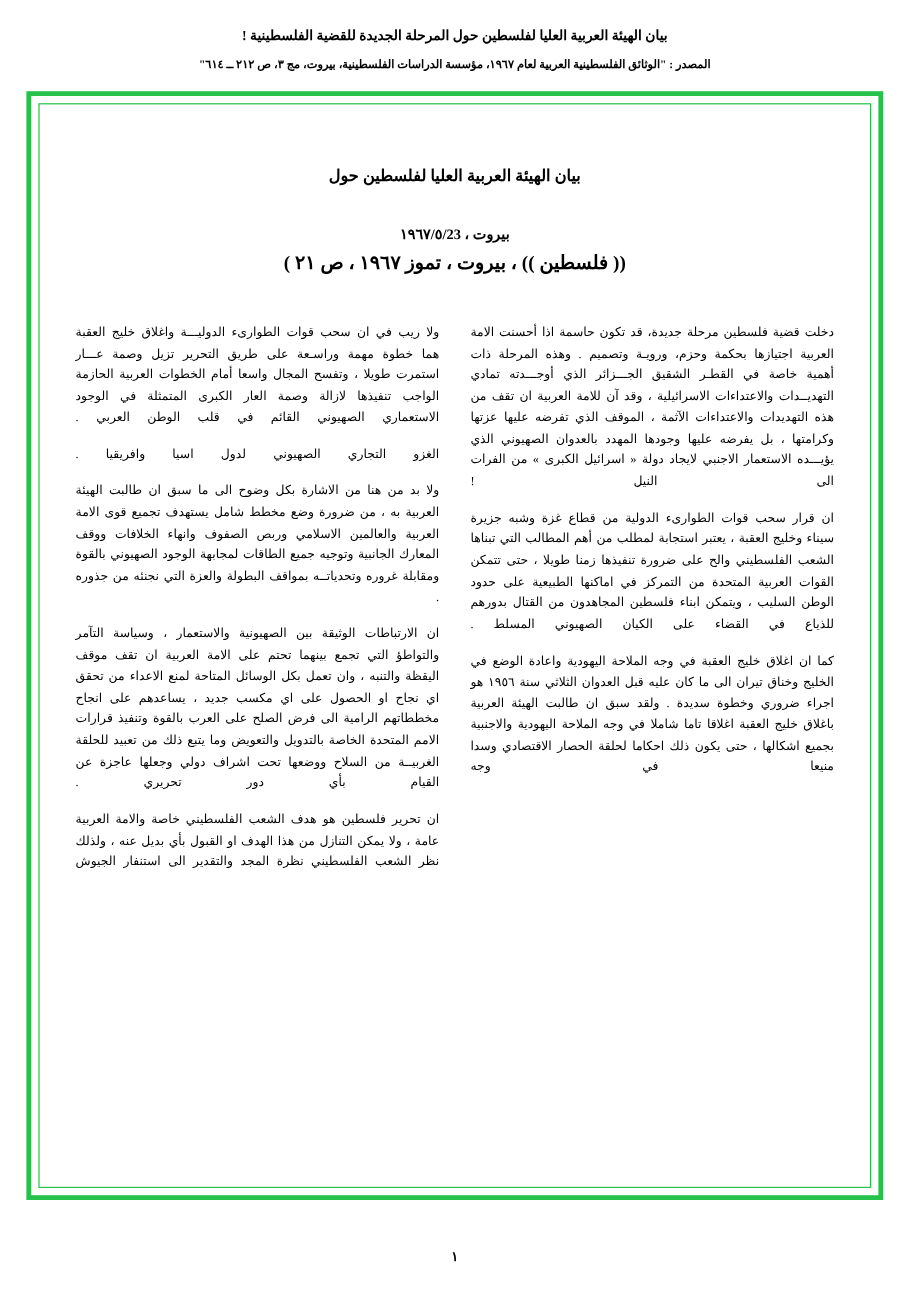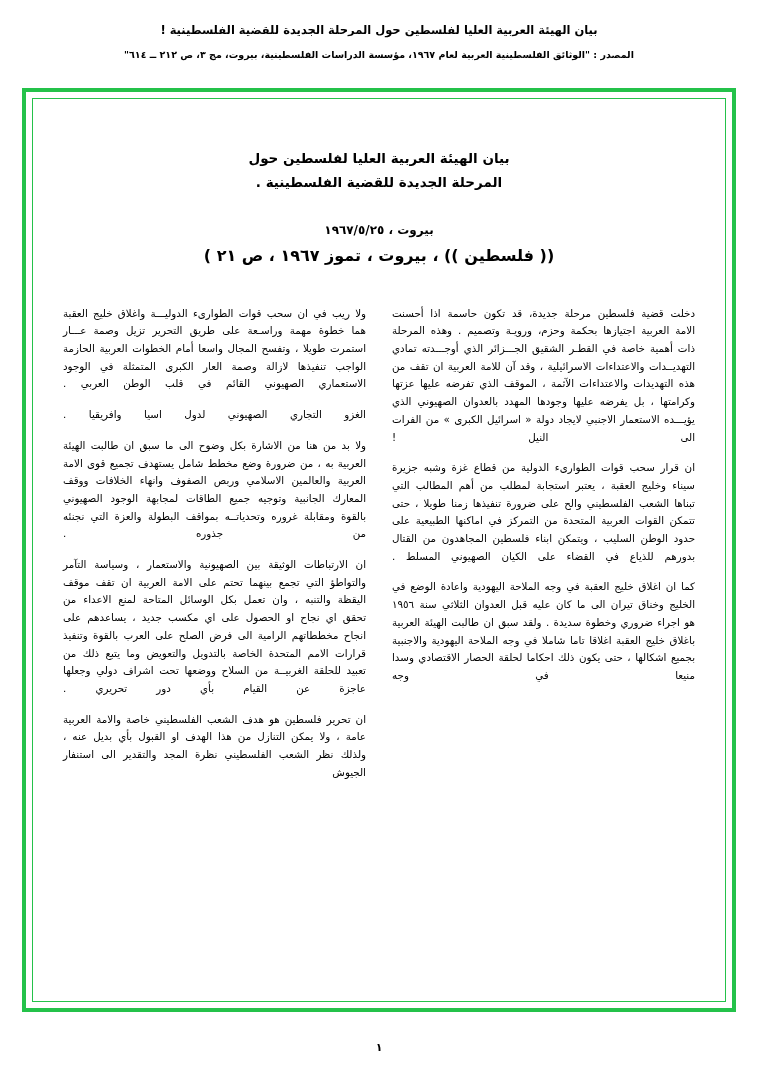--- a/index.html
+++ b/index.html
@@ -14,20 +14,21 @@
     color: #000000;
     position: relative;
     overflow: hidden;
   }
 
   .page {
     width: 758px;
     height: 1078px;
     position: relative;
     box-sizing: border-box;
+    font-family: Liberation Serif, serif;
   }
 
   
   .header {
     padding: 22px 40px 0 40px;
     text-align: center;
   }
   .header-title {
     font-size: 11.5px;
     font-weight: bold;
@@ -39,21 +40,21 @@
     margin-top: 9px;
     font-size: 9.5px;
     font-weight: bold;
     direction: rtl;
     line-height: 1.5;
   }
 
   
   .frame {
     position: absolute;
-    top: 88px;
+    top: 76px;
     right: 22px;
     left: 22px;
     height: 924px;
     border: 4px solid #24c24a;
     box-sizing: border-box;
     background: #ffffff;
   }
   .frame-inner {
     position: absolute;
     inset: 6px;
@@ -143,24 +144,23 @@
     <div class="header-source">المصدر : "الوثائق الفلسطينية العربية لعام ١٩٦٧، مؤسسة الدراسات الفلسطينية، بيروت، مج ٣، ص ٢١٢ ــ ٦١٤"</div>
   </div>
 
   <div class="frame">
     <div class="frame-inner">
 
       <div class="doc-body">
 
         <div class="doc-title">
           <div>بيان الهيئة العربية العليا لفلسطين حول</div>
-          <div>المرحلة الجديدة للقضية الفلسطينية .</div>
         </div>
 
-        <div class="doc-place">بيروت ، ١٩٦٧/٥/٢٥</div>
+        <div class="doc-place">بيروت ، ١٩٦٧/٥/23</div>
         <div class="doc-ref">(( فلسطين )) ، بيروت ، تموز ١٩٦٧ ، ص ٢١ )</div>
 
         <div class="columns">
 
           <div class="col">
             <p>دخلت قضية فلسطين مرحلة جديدة، قد تكون حاسمة اذا أحسنت الامة العربية اجتيازها بحكمة وحزم، ورويـة وتصميم . وهذه المرحلة ذات أهمية خاصة في القطـر الشقيق الجـــزائر الذي أوجـــدته تمادي التهديــدات والاعتداءات الاسرائيلية ، وقد آن للامة العربية ان تقف من هذه التهديدات والاعتداءات الآثمة ، الموقف الذي تفرضه عليها عزتها وكرامتها ، بل يفرضه عليها وجودها المهدد بالعدوان الصهيوني الذي يؤيـــده الاستعمار الاجنبي لايجاد دولة « اسرائيل الكبرى » من الفرات الى النيل !</p>
             <p>ان قرار سحب قوات الطوارىء الدولية من قطاع غزة وشبه جزيرة سيناء وخليج العقبة ، يعتبر استجابة لمطلب من أهم المطالب التي تبناها الشعب الفلسطيني والح على ضرورة تنفيذها زمنا طويلا ، حتى تتمكن القوات العربية المتحدة من التمركز في اماكنها الطبيعية على حدود الوطن السليب ، ويتمكن ابناء فلسطين المجاهدون من القتال بدورهم للذياع في القضاء على الكيان الصهيوني المسلط .</p>
             <p>كما ان اغلاق خليج العقبة في وجه الملاحة اليهودية واعادة الوضع في الخليج وخناق تيران الى ما كان عليه قبل العدوان الثلاثي سنة ١٩٥٦ هو اجراء ضروري وخطوة سديدة . ولقد سبق ان طالبت الهيئة العربية باغلاق خليج العقبة اغلاقا تاما شاملا في وجه الملاحة اليهودية والاجنبية بجميع اشكالها ، حتى يكون ذلك احكاما لحلقة الحصار الاقتصادي وسدا منيعا في وجه</p>
           </div>
 

